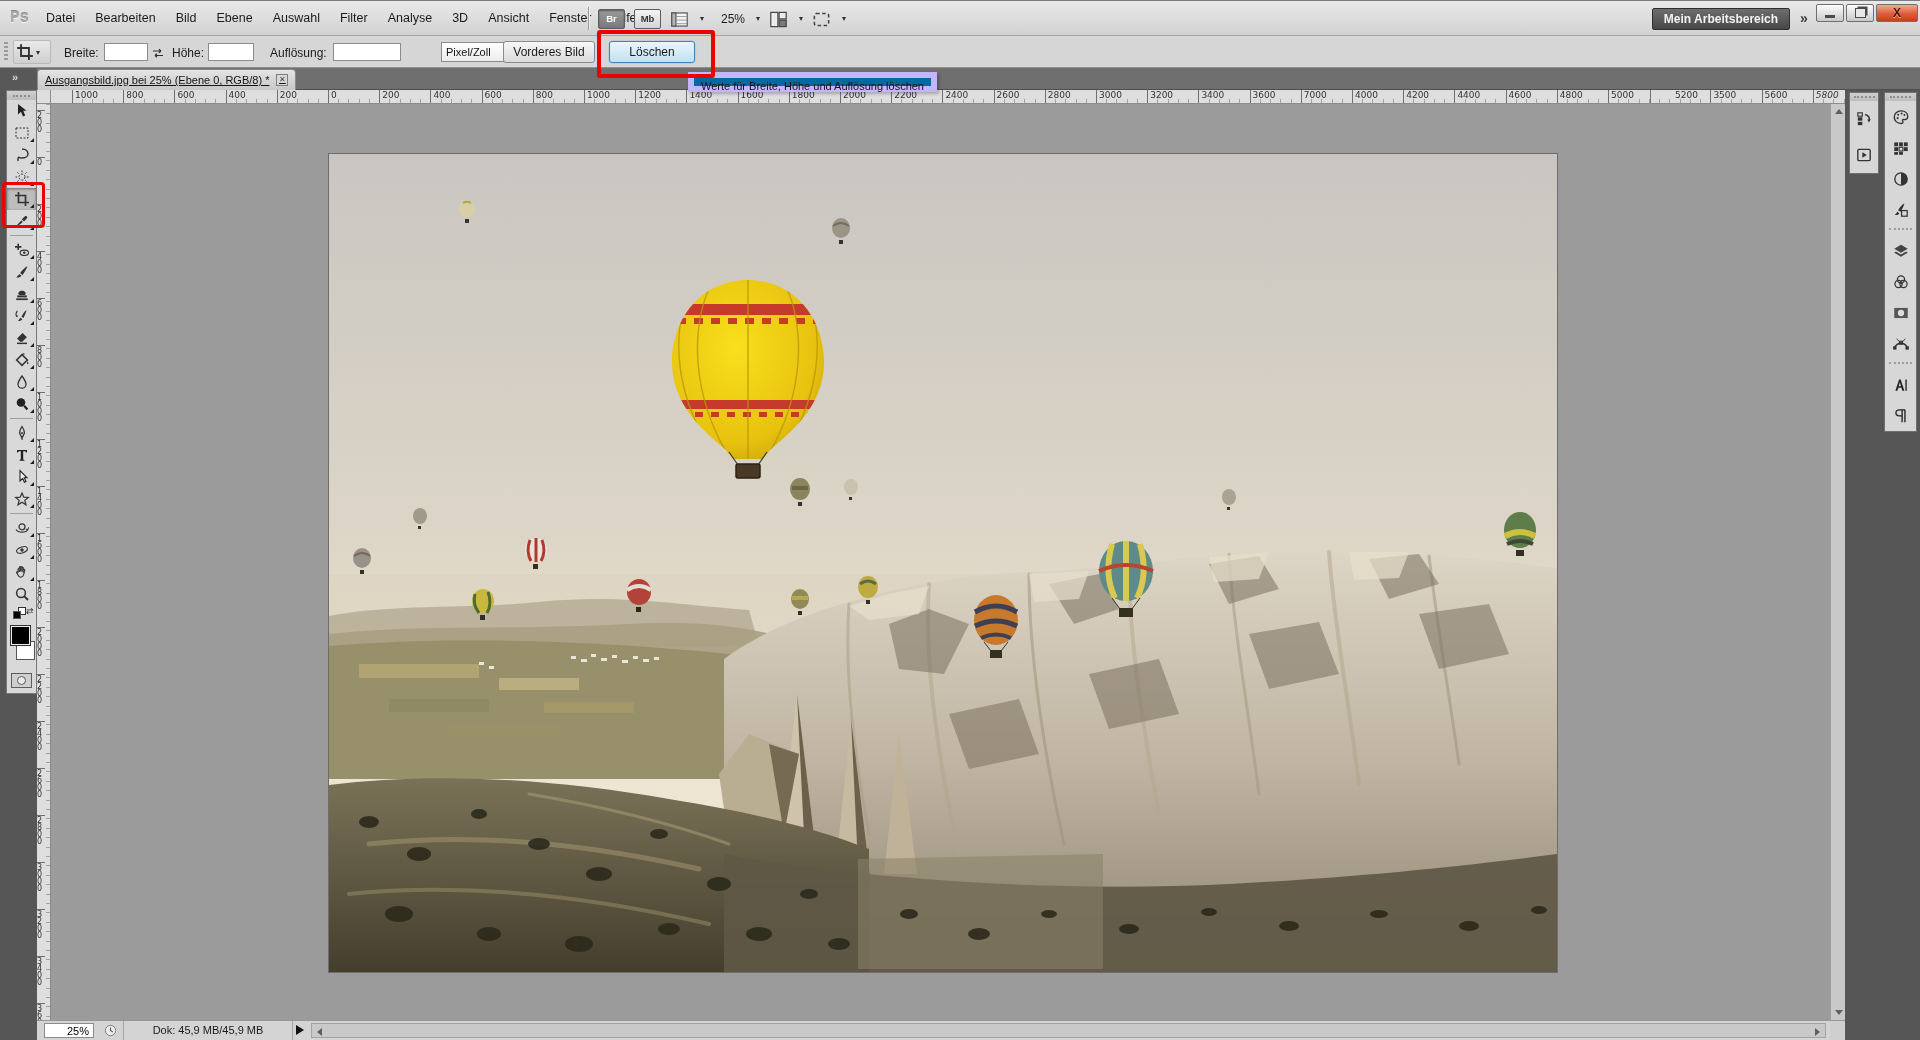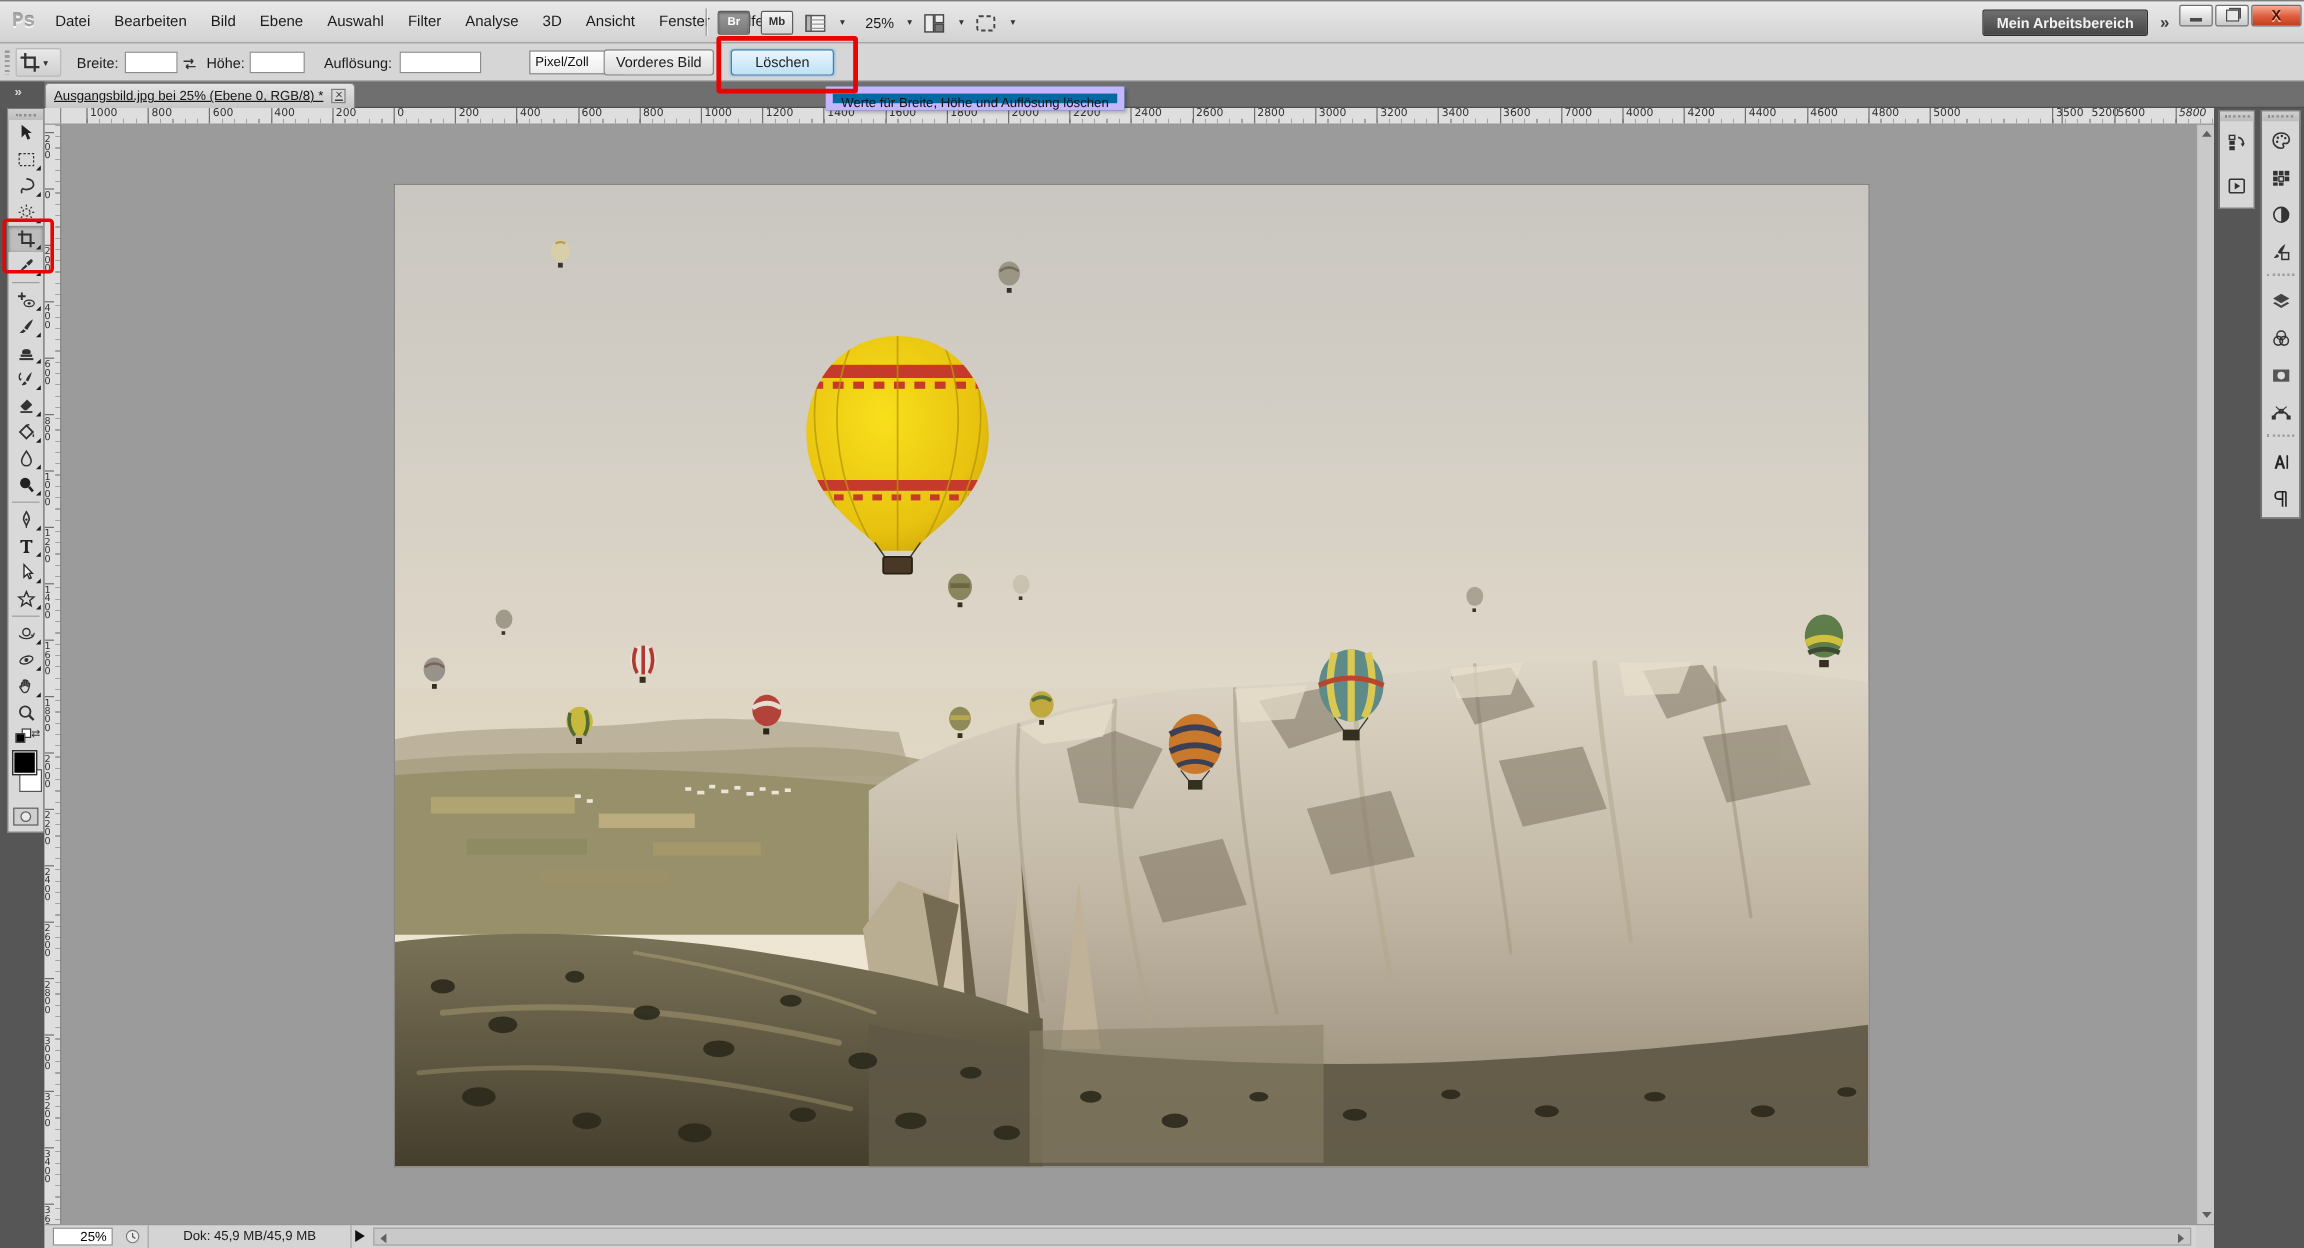--- a/index.html
+++ b/index.html
@@ -268,21 +268,21 @@
         <div class="h-tick" style="left: 1096.2px;">3200</div>
         <div class="h-tick" style="left: 1147.4px;">3400</div>
         <div class="h-tick" style="left: 1198.6px;">3600</div>
         <div class="h-tick" style="left: 1249.8px;">7000</div>
         <div class="h-tick" style="left: 1301px;">4000</div>
         <div class="h-tick" style="left: 1352.2px;">4200</div>
         <div class="h-tick" style="left: 1403.4px;">4400</div>
         <div class="h-tick" style="left: 1454.6px;">4600</div>
         <div class="h-tick" style="left: 1505.8px;">4800</div>
         <div class="h-tick" style="left: 1557px;">5000</div>
-        <div class="h-tick" style="left: 1667px; padding-left: 24px;">5200</div>
+        <div class="h-tick" style="left: 1599px; padding-left: 24px;">5200</div>
         <div class="h-tick" style="left: 1659.4px;">3500</div>
         <div class="h-tick" style="left: 1710.6px;">5600</div>
         <div class="h-tick" style="left: 1761.8px; font-style: italic;">5800</div>
       </div>
   </div>
   <div class="v-ruler">
     <div class="minor"></div>
     <div id="v-ruler-ticks">
         <div class="v-tick" style="top: 6px;">200</div>
         <div class="v-tick" style="top: 53px;">0</div>

